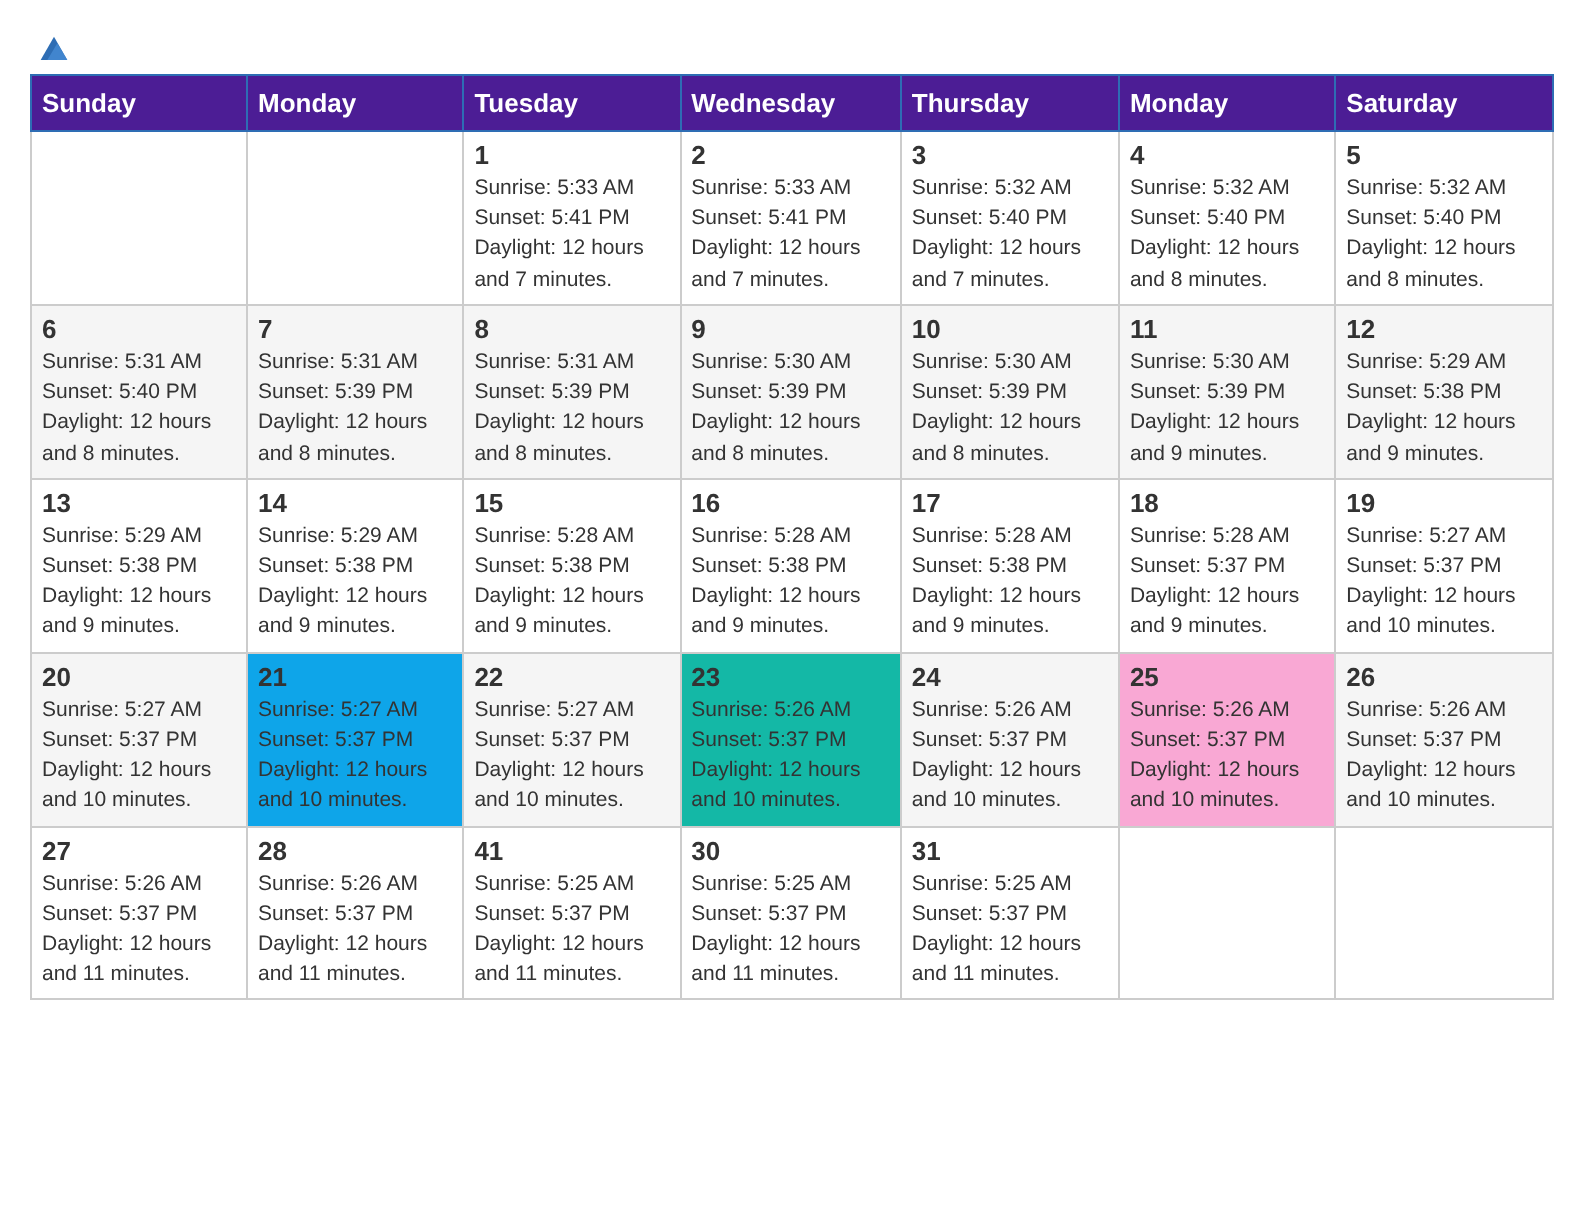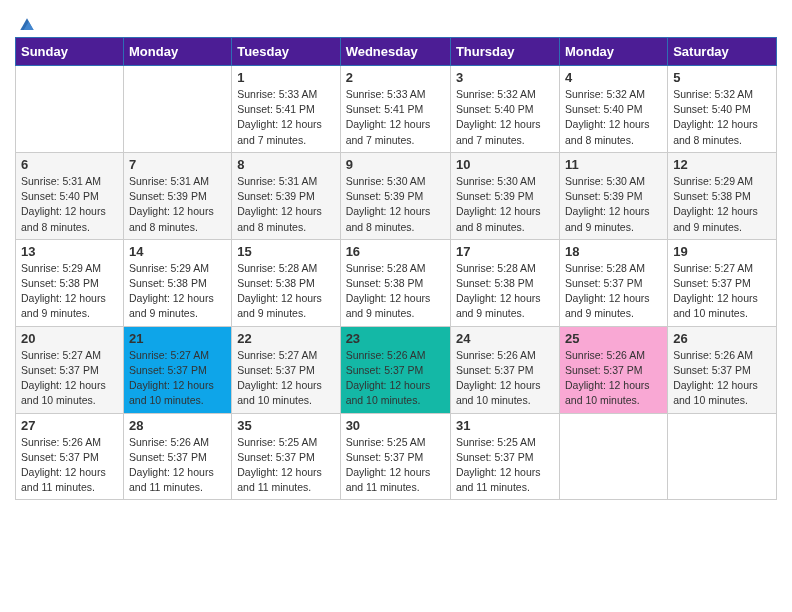--- a/index.html
+++ b/index.html
@@ -253,21 +253,21 @@
         <tr>
           <td>
             <span class="day-num">27</span>
             <div class="day-info">Sunrise: 5:26 AM<br>Sunset: 5:37 PM<br>Daylight: 12 hours<br>and 11 minutes.</div>
           </td>
           <td>
             <span class="day-num">28</span>
             <div class="day-info">Sunrise: 5:26 AM<br>Sunset: 5:37 PM<br>Daylight: 12 hours<br>and 11 minutes.</div>
           </td>
           <td>
-            <span class="day-num">35</span>
+            <span class="day-num">41</span>
             <div class="day-info">Sunrise: 5:25 AM<br>Sunset: 5:37 PM<br>Daylight: 12 hours<br>and 11 minutes.</div>
           </td>
           <td>
             <span class="day-num">30</span>
             <div class="day-info">Sunrise: 5:25 AM<br>Sunset: 5:37 PM<br>Daylight: 12 hours<br>and 11 minutes.</div>
           </td>
           <td>
             <span class="day-num">31</span>
             <div class="day-info">Sunrise: 5:25 AM<br>Sunset: 5:37 PM<br>Daylight: 12 hours<br>and 11 minutes.</div>
           </td>

